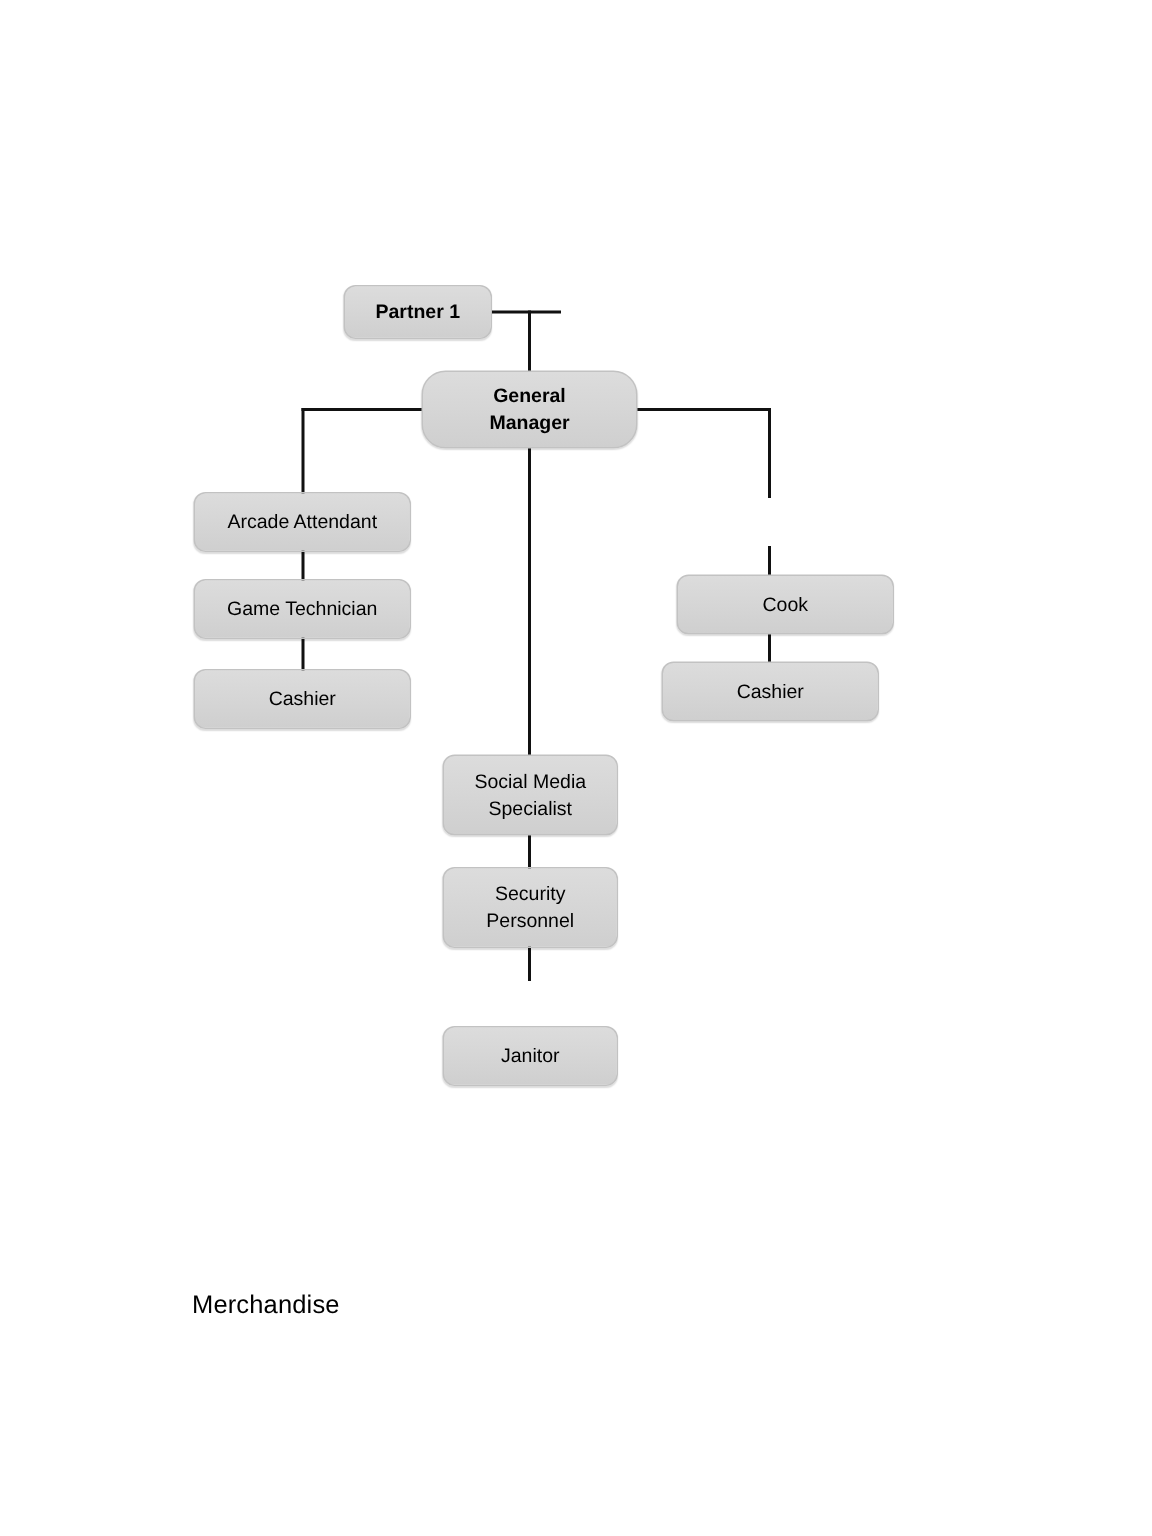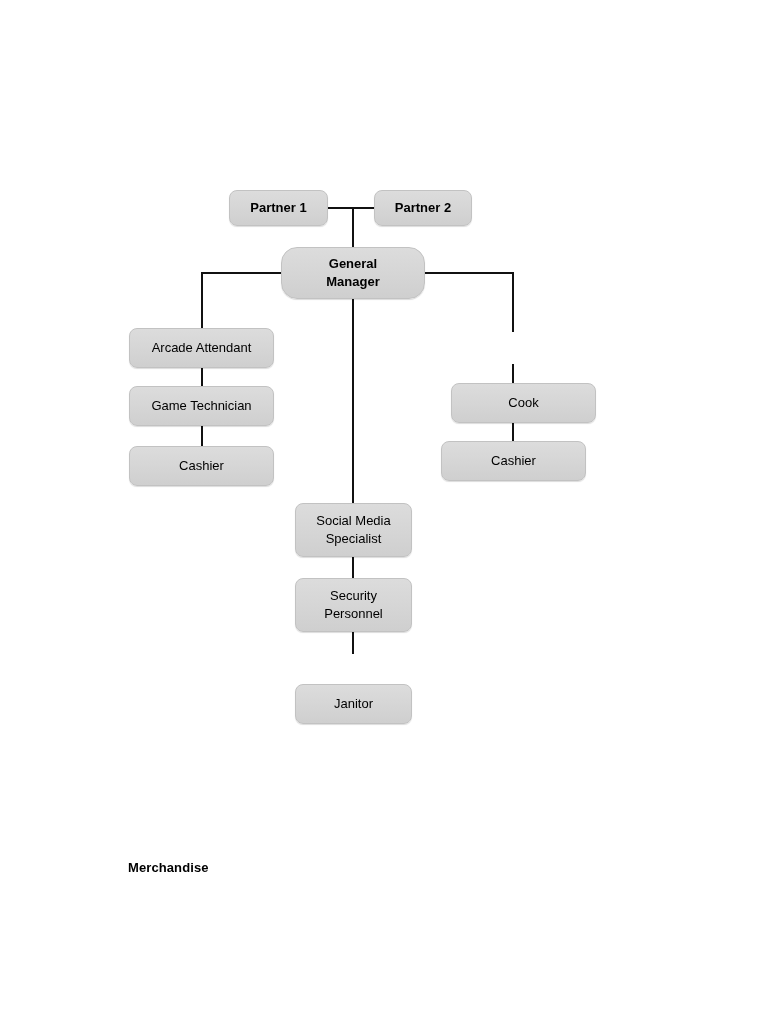--- a/index.html
+++ b/index.html
@@ -72,22 +72,22 @@
     white-space: pre-line;
   }
   .node.bold {
     font-weight: bold;
     font-size: 13px;
   }
 
   
   .caption {
     position: absolute;
-    font-size: 13px;
-    font-weight: bold;
+    font-size: 17px;
+    font-weight: normal;
     color: #000000;
     letter-spacing: 0.1px;
     z-index: 3;
     padding-left: 36px;
   }
 </style>
 </head>
 <body>
 
 <div id="org-canvas">
@@ -103,21 +103,20 @@
       <div class="line-v" style="left: 201px; top: 364px; height: 26px; background: rgb(17, 17, 17);"></div>
       <div class="line-v" style="left: 201px; top: 422px; height: 28px; background: rgb(17, 17, 17);"></div>
       <div class="line-v" style="left: 512px; top: 364px; height: 24px; background: rgb(17, 17, 17);"></div>
       <div class="line-v" style="left: 512px; top: 419px; height: 26px; background: rgb(17, 17, 17);"></div>
       <div class="line-v" style="left: 352px; top: 553px; height: 29px; background: rgb(17, 17, 17);"></div>
       <div class="line-v" style="left: 352px; top: 628px; height: 26px; background: rgb(17, 17, 17);"></div>
     </div>
 
   <div class="node-layer" id="node-layer">
       <div class="node bold" style="left: 229px; top: 190px; width: 99px; height: 36px;">Partner 1</div>
-      <div class="node bold" style="left: 374px; top: 190px; width: 98px; height: 36px;">Partner 2</div>
       <div class="node bold" style="left: 281px; top: 247px; width: 144px; height: 52px; border-radius: 16px;">General
 Manager</div>
       <div class="node" style="left: 129px; top: 386px; width: 145px; height: 40px;">Game Technician</div>
       <div class="node" style="left: 129px; top: 328px; width: 145px; height: 40px;">Arcade Attendant</div>
       <div class="node" style="left: 129px; top: 446px; width: 145px; height: 40px;">Cashier</div>
       <div class="node" style="left: 451px; top: 383px; width: 145px; height: 40px;">Cook</div>
       <div class="node" style="left: 441px; top: 441px; width: 145px; height: 40px;">Cashier</div>
       <div class="node" style="left: 295px; top: 503px; width: 117px; height: 54px;">Social Media
 Specialist</div>
       <div class="node" style="left: 295px; top: 578px; width: 117px; height: 54px;">Security

